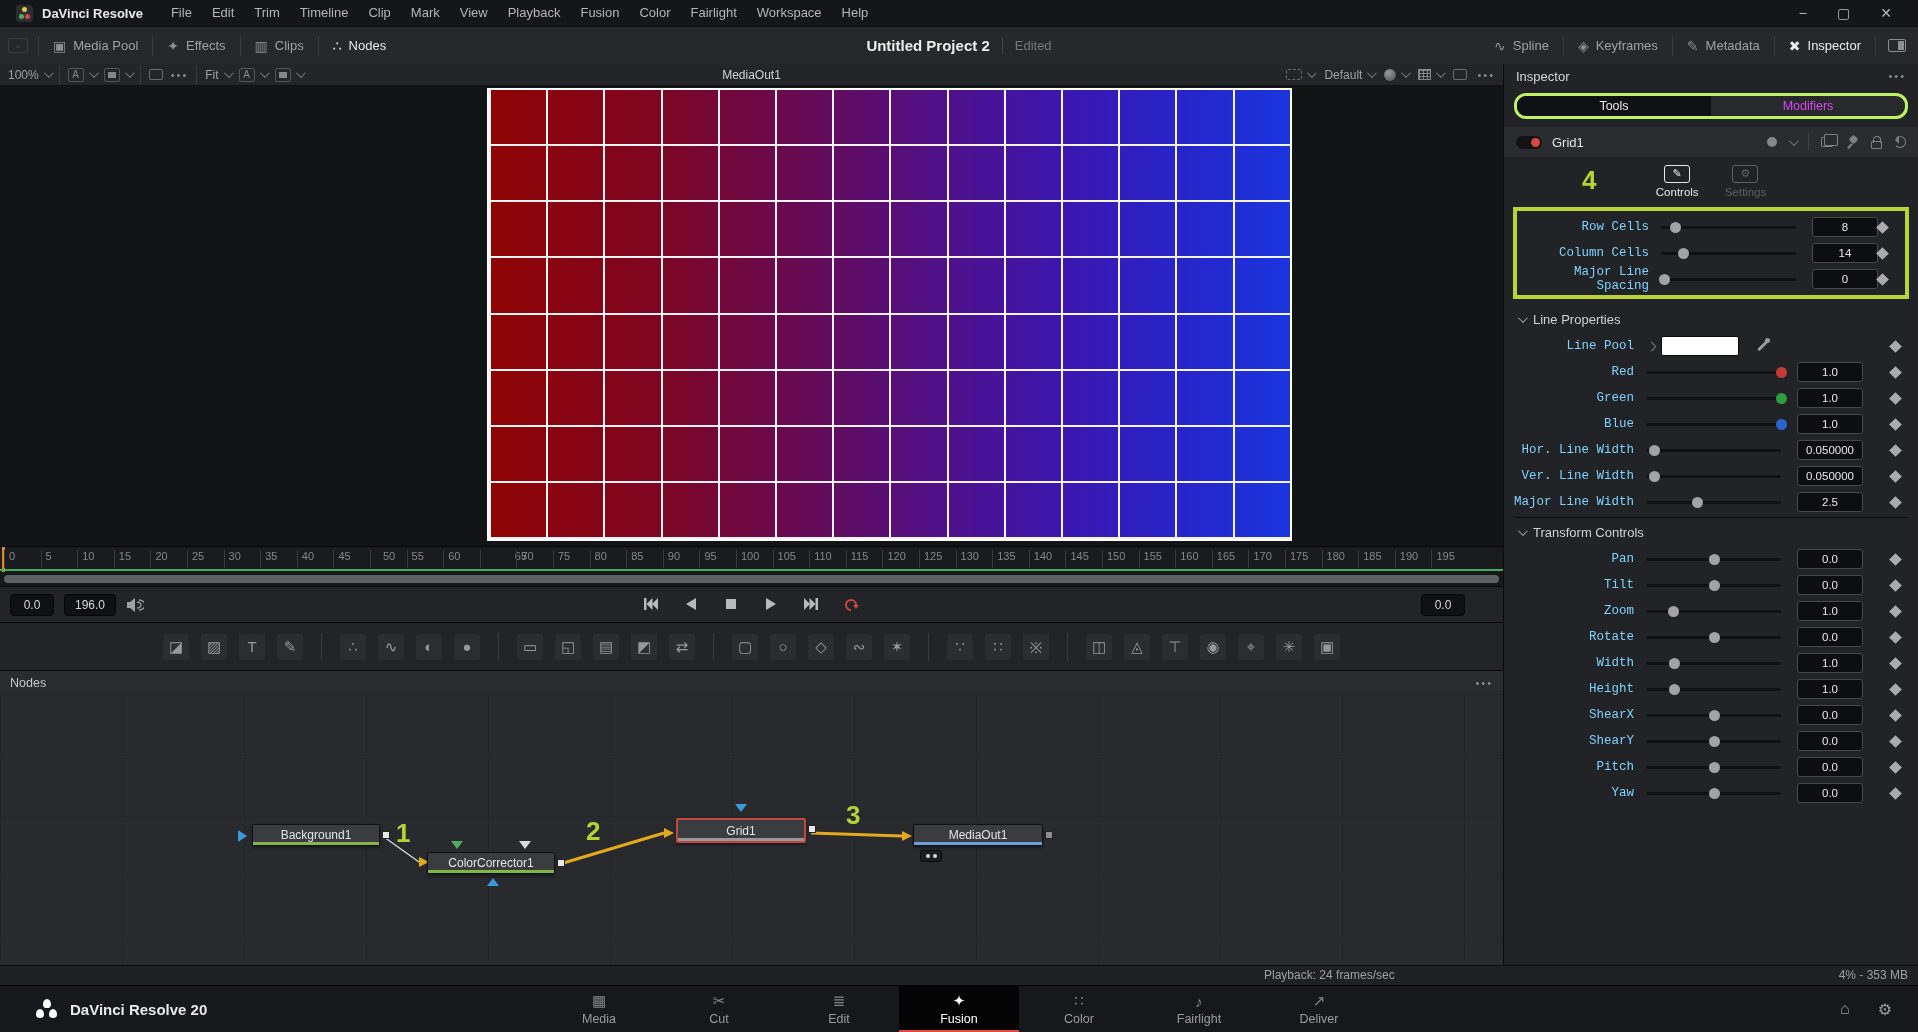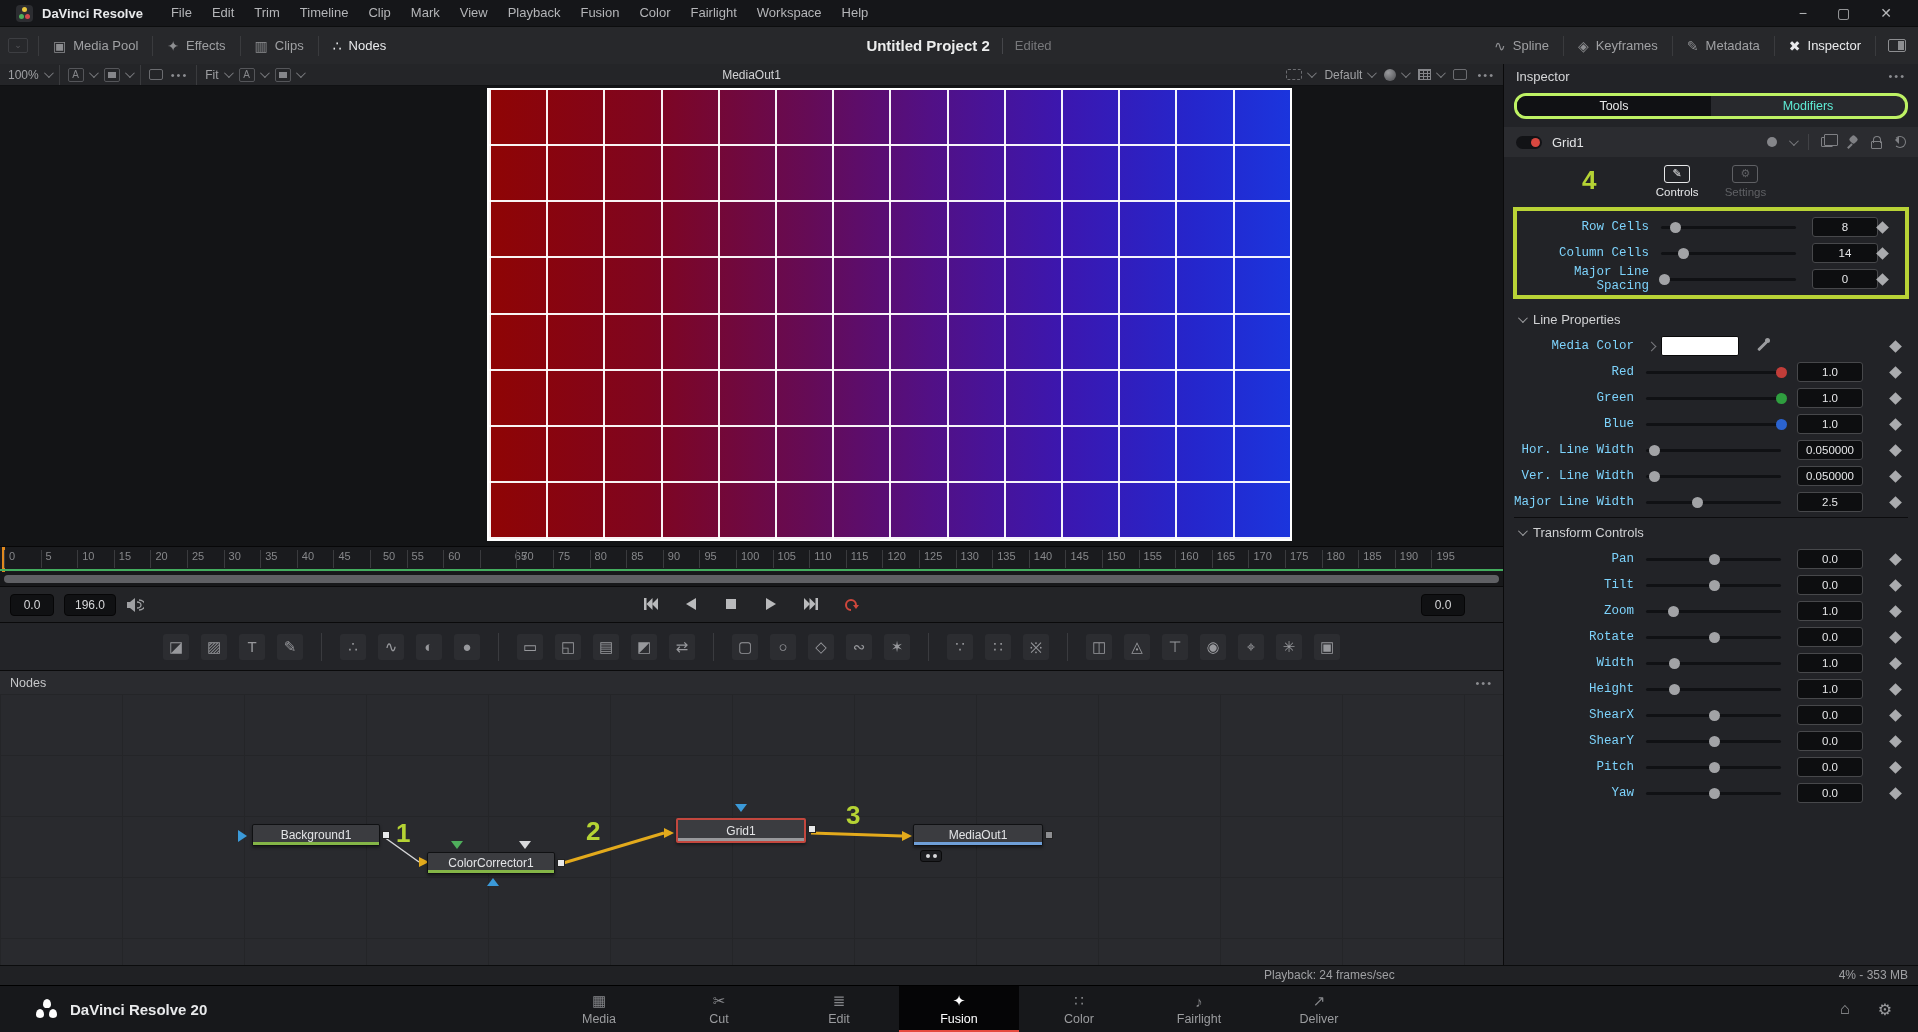--- a/index.html
+++ b/index.html
@@ -106,21 +106,21 @@
   .tri { position:absolute; width:0; height:0; }
   .badge2 { position:absolute; width:22px; height:12px; background:#1d1e21; border:1px solid #0a0a0b; border-radius:3px; display:flex; align-items:center; justify-content:center; gap:3px; }
   .badge2 i { width:4px; height:4px; border-radius:50%; background:#d8d9db; }
   .anno { position:absolute; font-size:26px; font-weight:bold; }
 
   
   .inspector { width:415px; background:#222327; border-left:1px solid #0a0a0b; display:flex; flex-direction:column; flex:0 0 auto; }
   .insp-header { height:24px; display:flex; align-items:center; padding:0 12px; color:#d6d7d9; font-size:13px; flex:0 0 auto; }
   .insp-header .dots { margin-left:auto; }
   .insp-tabs { margin:5px 10px 4px; height:26px; display:flex; border:3px solid #bef264; border-radius:12px; overflow:hidden; background:#28292d; flex:0 0 auto; }
-  .insp-tab { flex:1; display:flex; align-items:center; justify-content:center; font-size:12.5px; color:#5eead4; }
+  .insp-tab { flex:1; display:flex; align-items:center; justify-content:center; font-size:12.5px; color:#d946ef; }
   .insp-tab.active { background:#101114; color:#e8e9ea; }
   .insp-node-row { height:30px; background:#2b2c30; display:flex; align-items:center; padding:0 12px; gap:10px; margin-top:4px; flex:0 0 auto; }
   .toggle { width:26px; height:13px; background:#121316; border-radius:7px; position:relative; }
   .toggle::after { content:''; position:absolute; right:2px; top:2px; width:9px; height:9px; border-radius:50%; background:#d84840; }
   .node-name { color:#e2e3e5; font-size:13px; }
   .insp-node-right { margin-left:auto; display:flex; align-items:center; gap:12px; color:#7f8084; }
   .gray-dot { width:10px; height:10px; border-radius:50%; background:#85868a; }
   .vdiv { width:1px; height:16px; background:#414246; }
   .ic-copy { position:relative; width:12px; height:10px; border:1px solid #7f8084; border-radius:1px; }
   .ic-copy::after { content:''; position:absolute; left:2px; top:-4px; width:12px; height:10px; border:1px solid #7f8084; border-radius:1px; background:#2b2c30; }
@@ -564,21 +564,21 @@
             <div class="pval">0</div>
             <div class="pdiamond"></div>
           </div>
         </div>
       <div id="line-properties">
           <div class="sect-head">
             <span class="chev"></span>
             <span>Line Properties</span>
           </div>
           <div class="prow">
-            <div class="plabel">Media Color</div>
+            <div class="plabel">Line Pool</div>
             <span class="chev-r"></span>
             <div class="swatch" style="background: rgb(255, 255, 255);"></div>
             <div class="ic-dropper"></div>
             <div class="pdiamond"></div>
           </div>
           <div class="prow">
             <div class="plabel">Red</div>
             <div class="ptrack">
               <div class="phandle" style="left: calc(100% - 5px); background: rgb(194, 61, 57);"></div>
             </div>

